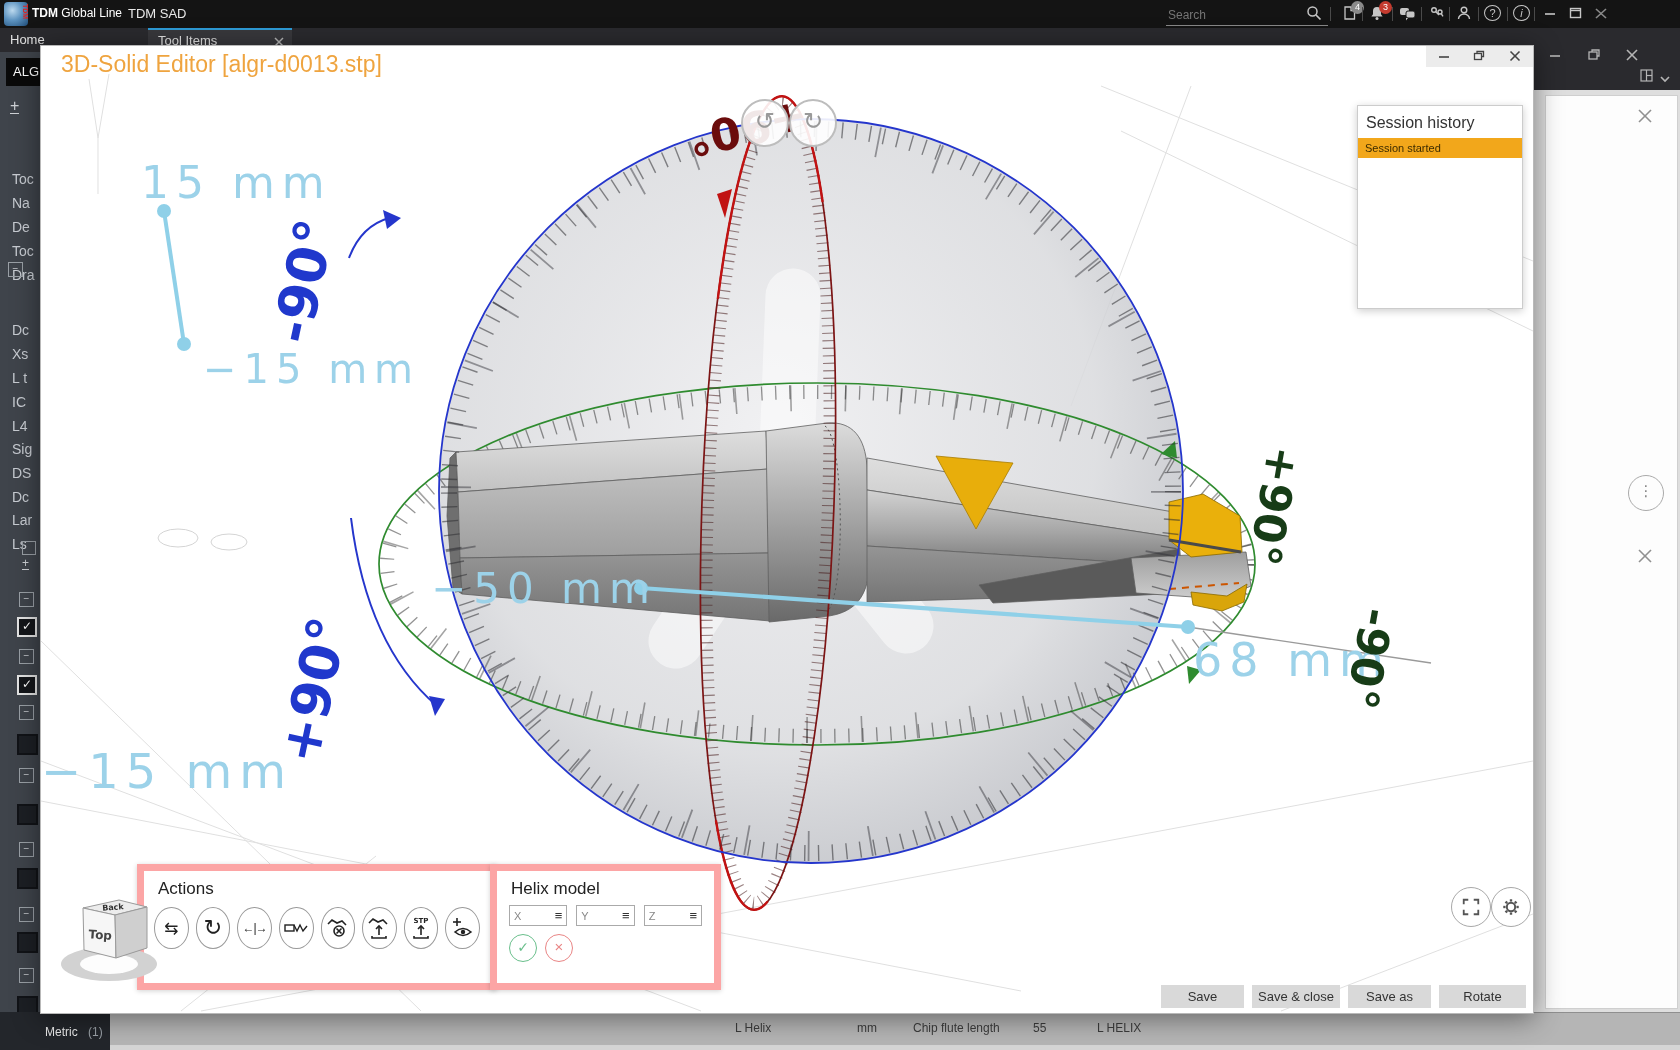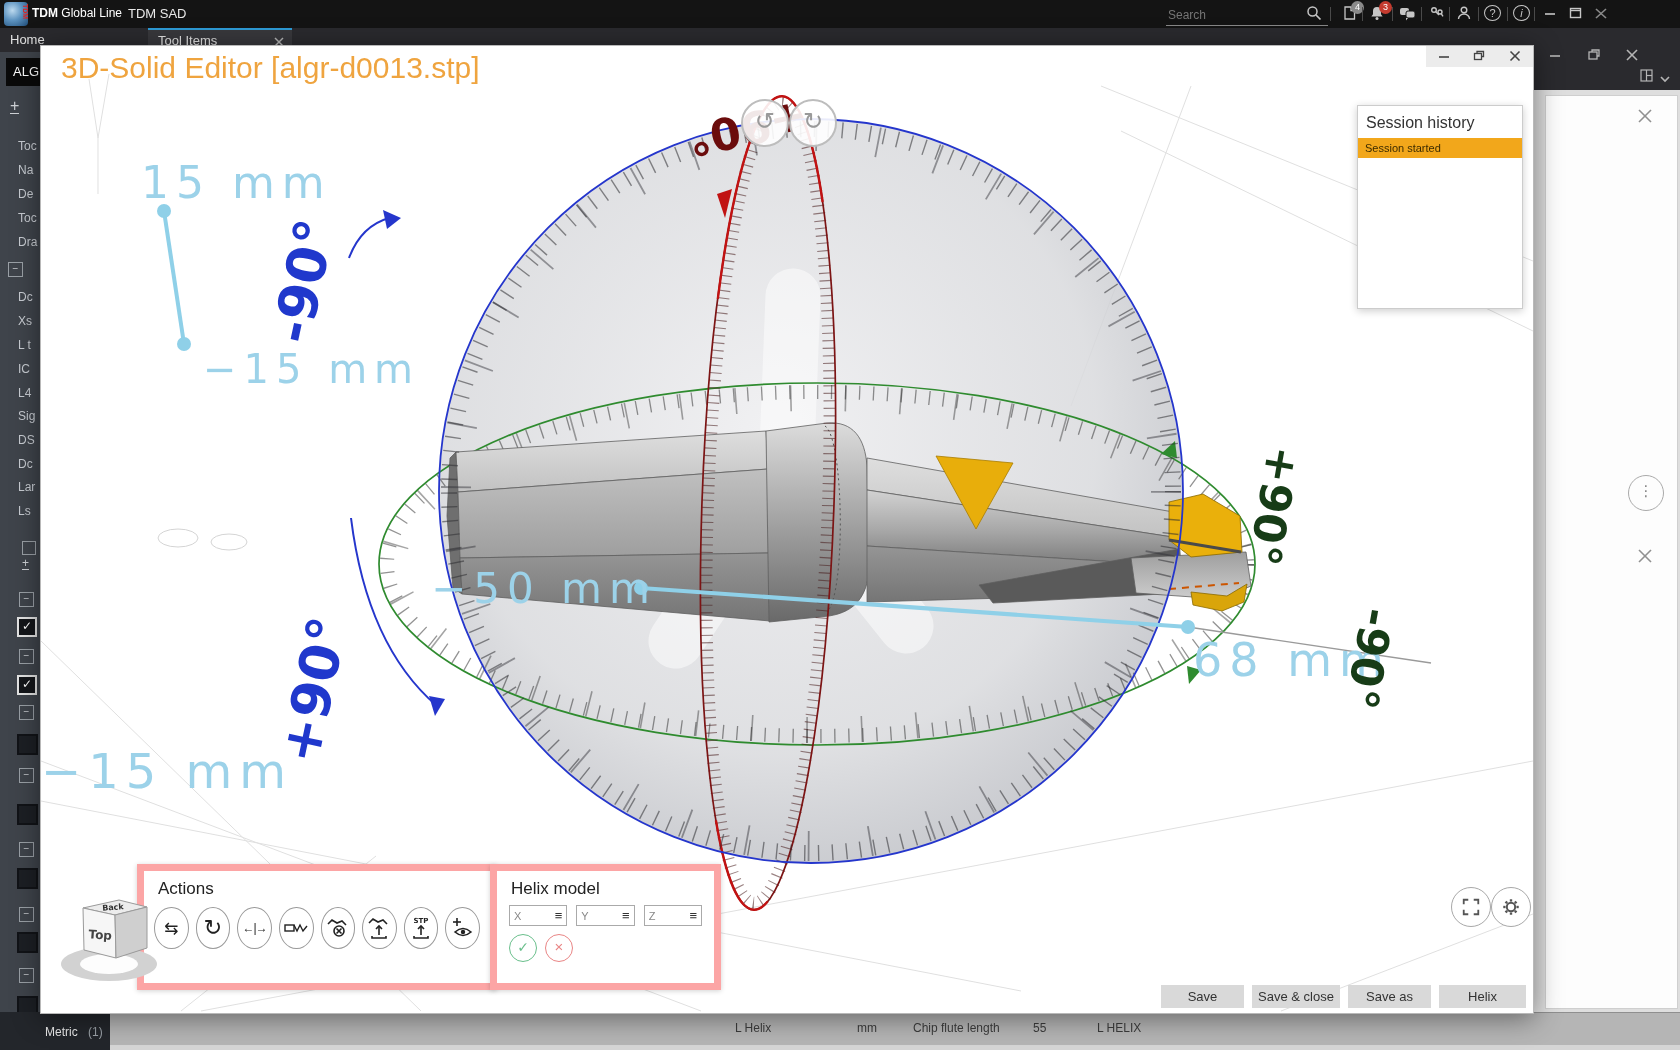--- a/index.html
+++ b/index.html
@@ -20,41 +20,41 @@
   .badge.gray{background:#8a8a8a;} .badge.red{background:#c43b2f;}
   #searchbox{position:absolute;left:1166px;top:4px;width:158px;height:19px;border:none;border-bottom:1px solid #888;
              background:transparent;color:#bbb;font-size:12px;outline:none;font-family:inherit;}
   
   #tabbar{position:absolute;left:0;top:28px;width:1680px;height:24px;background:#2a2a2e;}
   .tab-home{position:absolute;left:10px;top:4px;color:#e0e0e0;font-size:13px;}
   .tab-active{position:absolute;left:148px;top:0;width:144px;height:24px;background:#38383c;border-top:2px solid #2e9bd6;box-sizing:border-box;}
   .tab-active span{position:absolute;left:10px;top:3px;color:#e0e0e0;font-size:13px;}
   
   #sidebar{position:absolute;left:0;top:52px;width:40px;height:960px;background:#3f444b;overflow:hidden;}
-  .sf{position:absolute;left:18px;color:#c8ccd2;font-size:12px;white-space:nowrap;}
+  .sf{position:absolute;left:12px;color:#c8ccd2;font-size:14px;white-space:nowrap;margin-top:32px;}
   .sb-box{position:absolute;left:19px;width:13px;height:13px;border:1px solid #9aa0a6;color:#cfd2d6;
           font-size:10px;line-height:11px;text-align:center;background:transparent;}
   .sb-check{position:absolute;left:17px;width:16px;height:16px;background:#14161a;border:2px solid #e4e4e4;
             color:#fff;font-size:12px;line-height:15px;text-align:center;}
   .sb-dark{position:absolute;left:17px;width:17px;height:17px;background:#1c1f24;border:2px solid #111317;}
   
   #statusleft{position:absolute;left:0;top:1012px;width:110px;height:38px;background:#23262b;color:#e8e8e8;font-size:12px;}
   #bgrow{position:absolute;left:110px;top:1012px;width:1570px;height:32px;background:#b5b5b5;border-top:1px solid #8f8f8f;border-bottom:1px solid #979797;}
   #bgrow span{position:absolute;top:8px;font-size:12px;color:#3c3c3c;}
   #bgrow2{position:absolute;left:110px;top:1045px;width:1570px;height:5px;background:#d5d5d5;}
   
   #rightdark{position:absolute;left:1532px;top:28px;width:148px;height:62px;background:#2a2a2e;}
   #rightpanel{position:absolute;left:1532px;top:90px;width:148px;height:922px;background:#dedede;}
   #rightcard{position:absolute;left:13px;top:5px;width:131px;height:912px;background:#fdfdfd;border:1px solid #cfcfcf;}
   .xicon line{stroke:#8a8a8a;stroke-width:1.6;}
   .winbtn{display:inline-block;width:30px;height:18px;text-align:center;}
   
   #modal{position:absolute;left:40px;top:45px;width:1492px;height:967px;background:#fff;
          border:1px solid #b9b9b9;box-shadow:0 4px 26px rgba(0,0,0,.45);overflow:hidden;}
-  #modal-title{position:absolute;left:20px;top:5px;font-size:30px;color:#efa43f;font-weight:normal;}
+  #modal-title{position:absolute;left:20px;top:5px;font-size:23px;color:#efa43f;font-weight:normal;}
   #modal-ctrl{position:absolute;left:1385px;top:0;width:107px;height:21px;background:#ececec;display:flex;align-items:center;justify-content:space-around;}
   
   .card{position:absolute;background:#fff;border:7px solid #fca5a5;box-shadow:0 1px 5px rgba(0,0,0,.18);}
   .card h3{margin:8px 0 6px 14px;font-size:17px;font-weight:normal;color:#222;}
   .act-row{display:flex;gap:7px;padding:2px 10px;}
   .act-btn{width:40px;height:40px;border-radius:50%;border:1px solid #9a9a9a;background:#fff;display:flex;
            align-items:center;justify-content:center;color:#222;font-size:17px;cursor:pointer;}
   .rot-inputs{display:flex;gap:9px;padding:0 12px;}
   .rot-field{width:62px;height:19px;border:1px solid #aaa;display:flex;align-items:center;justify-content:space-between;
              padding:0 4px;font-size:11px;color:#888;}
@@ -515,16 +515,16 @@
             <line x1="17" y1="5" x2="15.2" y2="6.8"></line>
             <line x1="6.8" y1="15.2" x2="5" y2="17"></line>
           </g>
           <circle cx="11" cy="11" r="4.6" fill="none" stroke="#555" stroke-width="2.2"></circle>
         </svg>
   </div>
 
   <button class="fbtn" style="left:1120px;width:83px;">Save</button>
   <button class="fbtn" style="left:1211px;width:88px;">Save &amp; close</button>
   <button class="fbtn" style="left:1307px;width:83px;">Save as</button>
-  <button class="fbtn" style="left:1398px;width:87px;">Helix</button>
+  <button class="fbtn" style="left:1398px;width:87px;">Rotate</button>
 </div>
 
 </div>
 
 </body></html>

